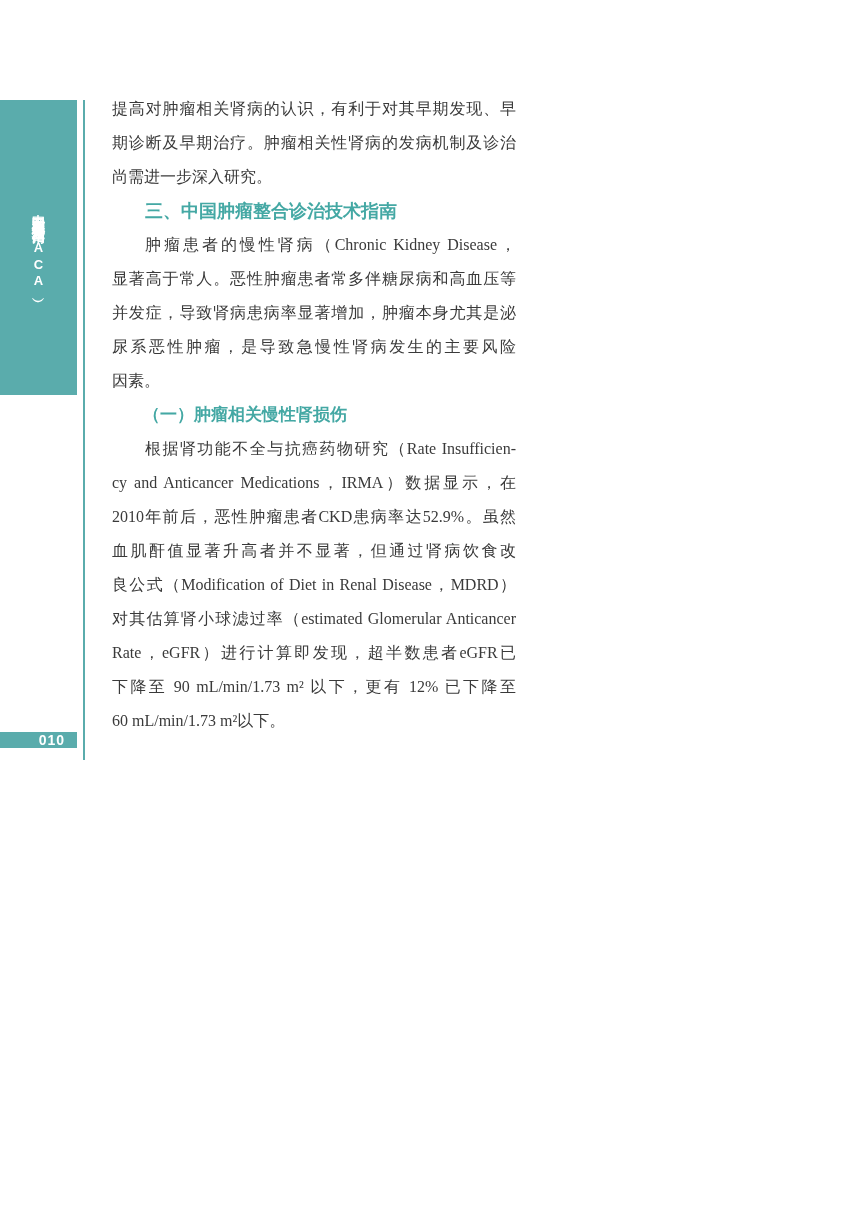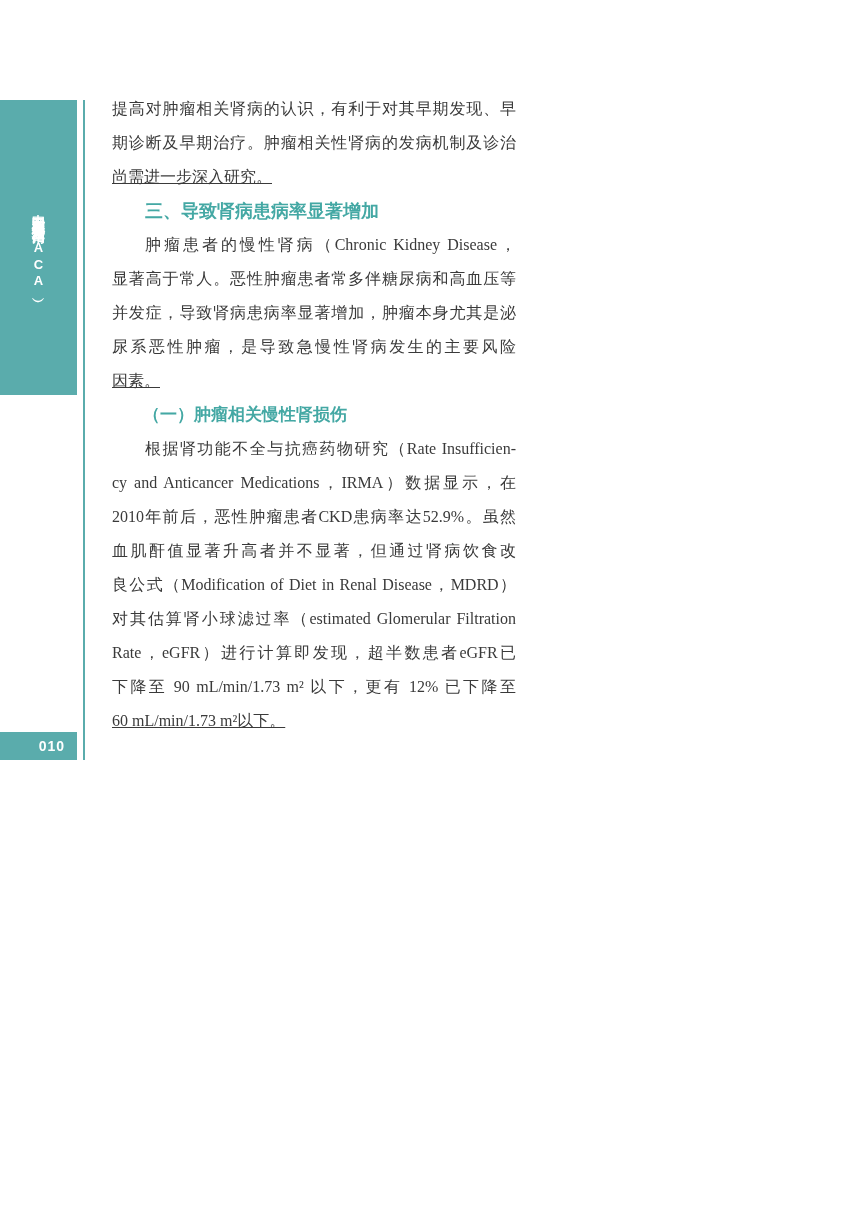--- a/index.html
+++ b/index.html
@@ -39,21 +39,21 @@
   }
   .side-line {
     position: absolute;
     left: 83px; top: 100px;
     width: 2px; height: 660px;
     background: var(--accent);
   }
   .page-num-box {
     position: absolute;
     left: 0; top: 732px;
-    width: 77px; height: 28px;
+    width: 77px; height: 16px;
     background: var(--accent);
     display: flex;
     align-items: center;
     justify-content: flex-end;
     padding-right: 12px;
   }
   .page-num-box span {
     color: #ffffff;
     font-family: "Liberation Sans", "DejaVu Sans", sans-serif;
     font-weight: bold;
@@ -80,21 +80,20 @@
     text-align-last: justify;
   }
   .body-fill-indent {
     text-align: justify;
     text-align-last: justify;
     text-indent: 33px;
   }
   .body-end {
     text-align: center;
     text-align-last: left;
-    text-decoration: underline;
   }
   .heading {
     color: var(--heading);
     font-family: "Liberation Sans", "DejaVu Sans", sans-serif;
     font-weight: bold;
     font-size: 18px;
     text-indent: 33px;
     text-align: left;
     text-align-last: left;
   }
@@ -118,29 +117,29 @@
 <div class="side-line"></div>
 
 <div class="page-num-box">
   <span>010</span>
 </div>
 
 <main class="content">
 <div class="line body-fill">提高对肿瘤相关肾病的认识，有利于对其早期发现、早</div>
     <div class="line body-fill">期诊断及早期治疗。肿瘤相关性肾病的发病机制及诊治</div>
     <div class="line body-end">尚需进一步深入研究。</div>
-    <div class="line heading">三、导致肾病患病率显著增加</div>
+    <div class="line heading">三、中国肿瘤整合诊治技术指南</div>
     <div class="line body-fill-indent">肿瘤患者的慢性肾病（Chronic Kidney Disease，</div>
     <div class="line body-fill">显著高于常人。恶性肿瘤患者常多伴糖尿病和高血压等</div>
     <div class="line body-fill">并发症，导致肾病患病率显著增加，肿瘤本身尤其是泌</div>
     <div class="line body-fill">尿系恶性肿瘤，是导致急慢性肾病发生的主要风险</div>
     <div class="line body-end">因素。</div>
     <div class="line subheading">（一）肿瘤相关慢性肾损伤</div>
     <div class="line body-fill-indent">根据肾功能不全与抗癌药物研究（Rate Insufficien-</div>
     <div class="line body-fill">cy and Anticancer Medications，IRMA）数据显示，在</div>
     <div class="line body-fill">2010年前后，恶性肿瘤患者CKD患病率达52.9%。虽然</div>
     <div class="line body-fill">血肌酐值显著升高者并不显著，但通过肾病饮食改</div>
     <div class="line body-fill">良公式（Modification of Diet in Renal Disease，MDRD）</div>
-    <div class="line body-fill">对其估算肾小球滤过率（estimated Glomerular Filtration</div>
+    <div class="line body-fill">对其估算肾小球滤过率（estimated Glomerular Anticancer</div>
     <div class="line body-fill">Rate，eGFR）进行计算即发现，超半数患者eGFR已</div>
     <div class="line body-fill">下降至 90 mL/min/1.73 m² 以下，更有 12% 已下降至</div>
     <div class="line body-end">60 mL/min/1.73 m²以下。</div>
   </main>
 
 </body></html>

